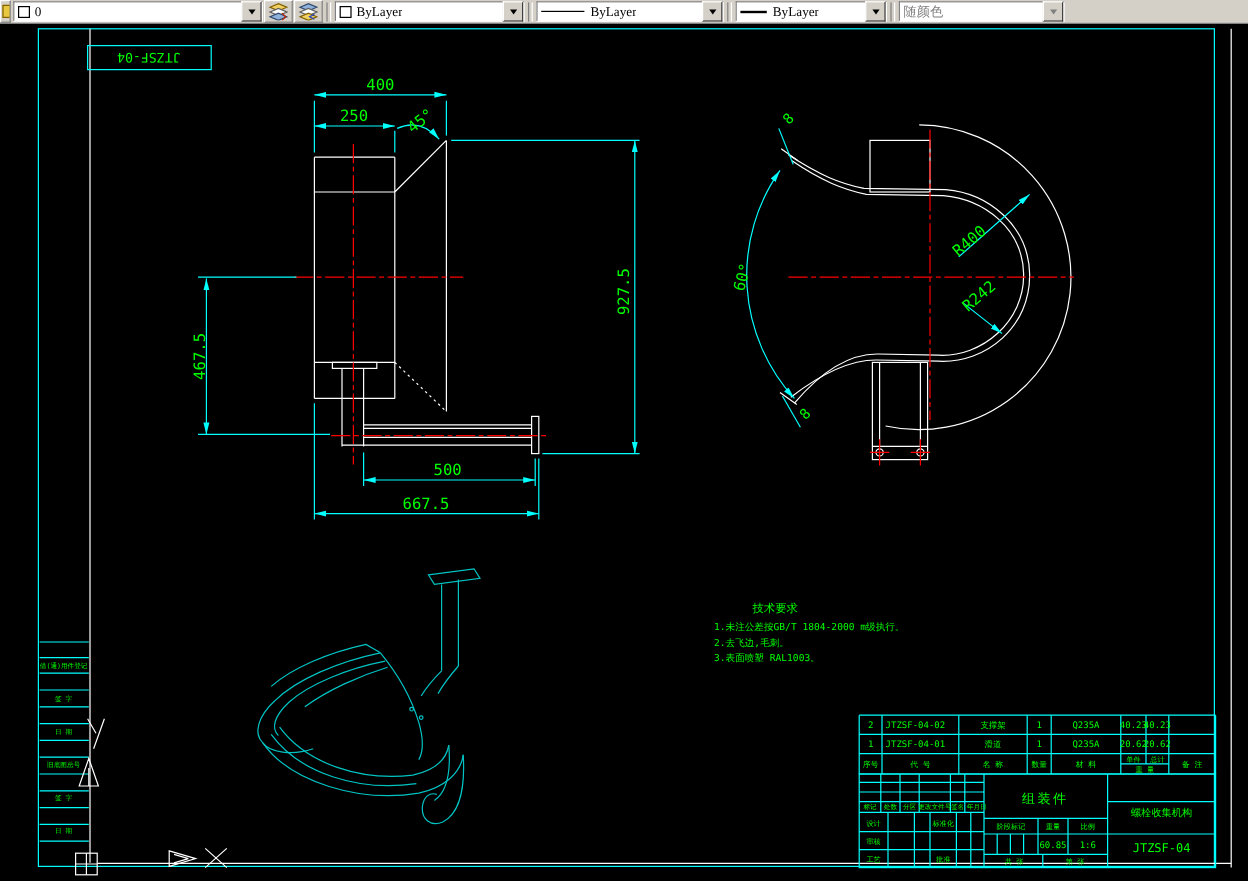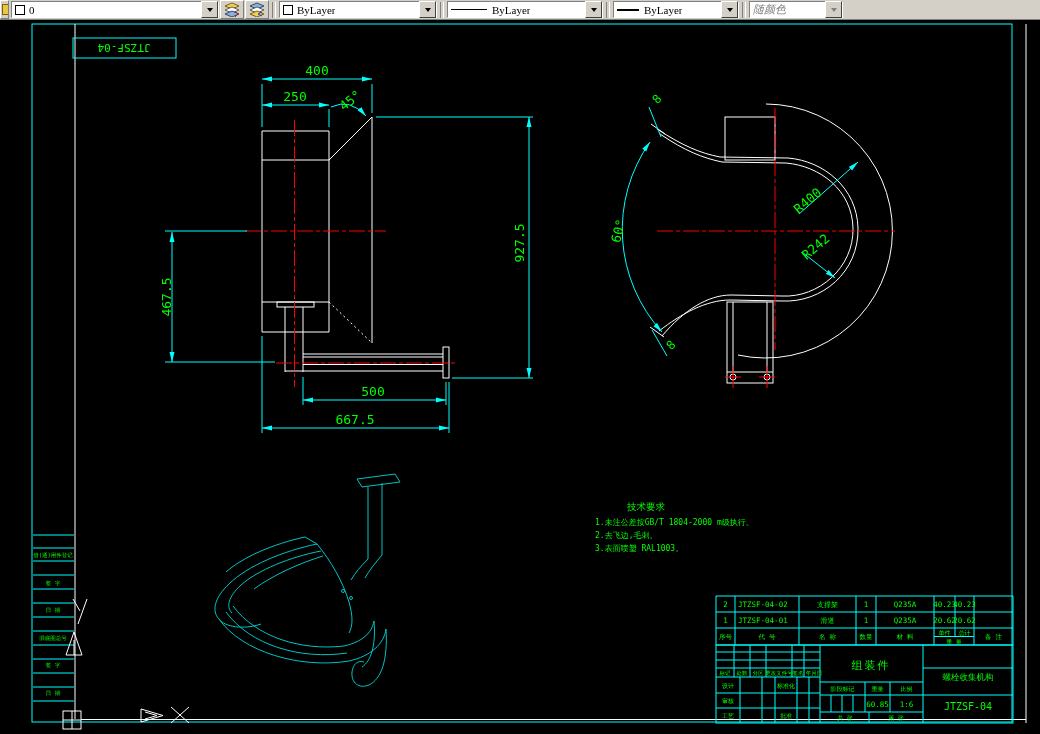--- a/index.html
+++ b/index.html
@@ -77,21 +77,21 @@
     </div>
     <div class="sep"></div>
     <div class="combo" style="width:126px;">
       <span class="ltline" style="width:22px;height:2px;"></span>
       <span class="val">ByLayer</span>
       <span class="arrowbtn">
           <span class="tri"></span>
         </span>
     </div>
     <div class="sep"></div>
-    <div class="combo" style="width:94px;font-style:italic;">
+    <div class="combo" style="width:138px;">
       <span class="val gray">随颜色</span>
       <span class="arrowbtn">
           <span class="tri dis"></span>
         </span>
     </div>
   </div>
 
   <svg width="1040" height="734" viewBox="0 0 1040 734" style="position:absolute;top:0;left:0;z-index:1;">
     <defs>
       <marker id="ma" orient="auto-start-reverse" markerWidth="14" markerHeight="8" refX="10" refY="3" markerUnits="userSpaceOnUse">

